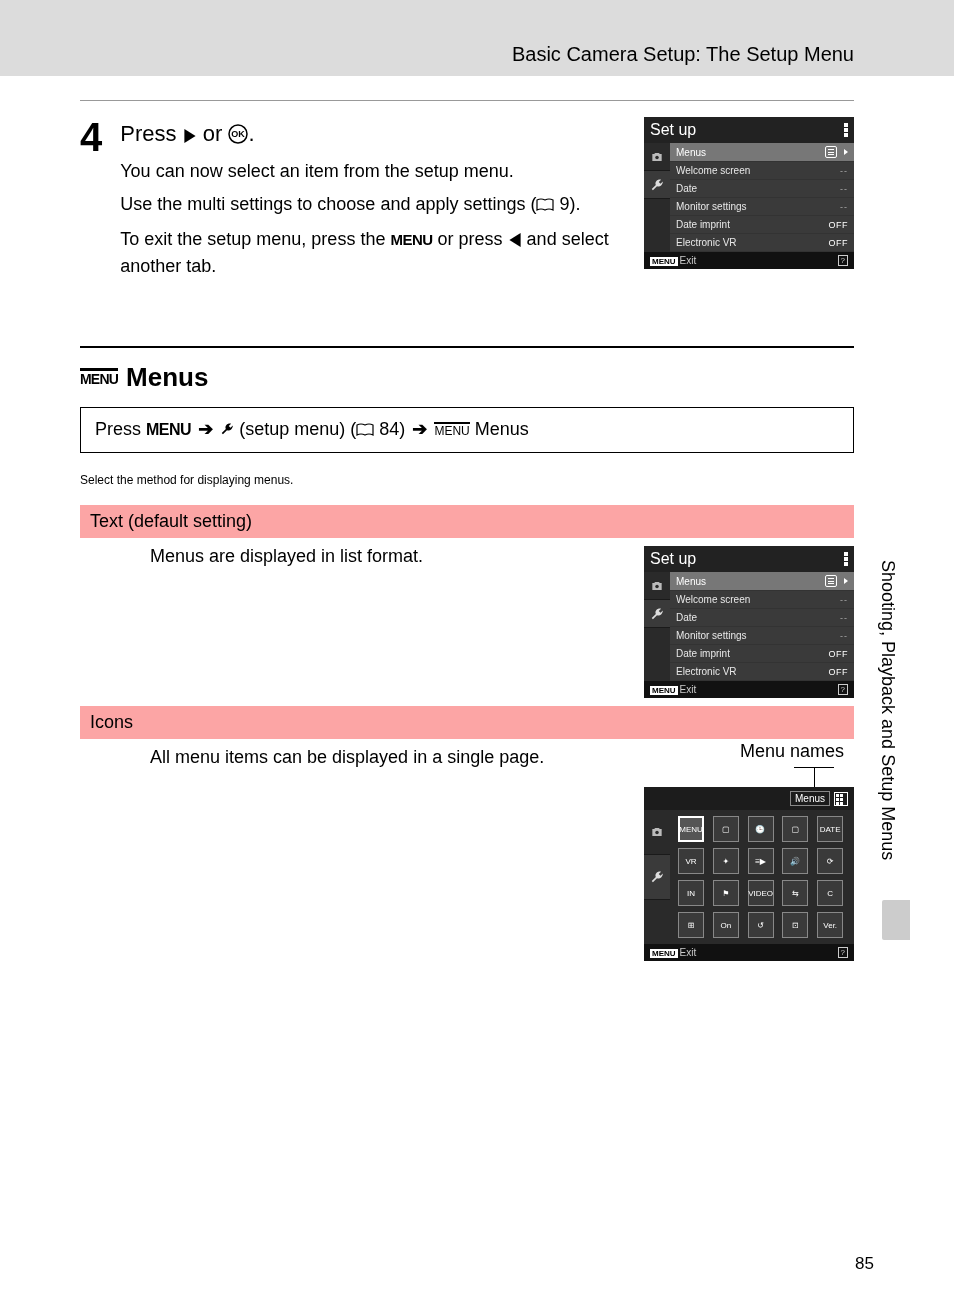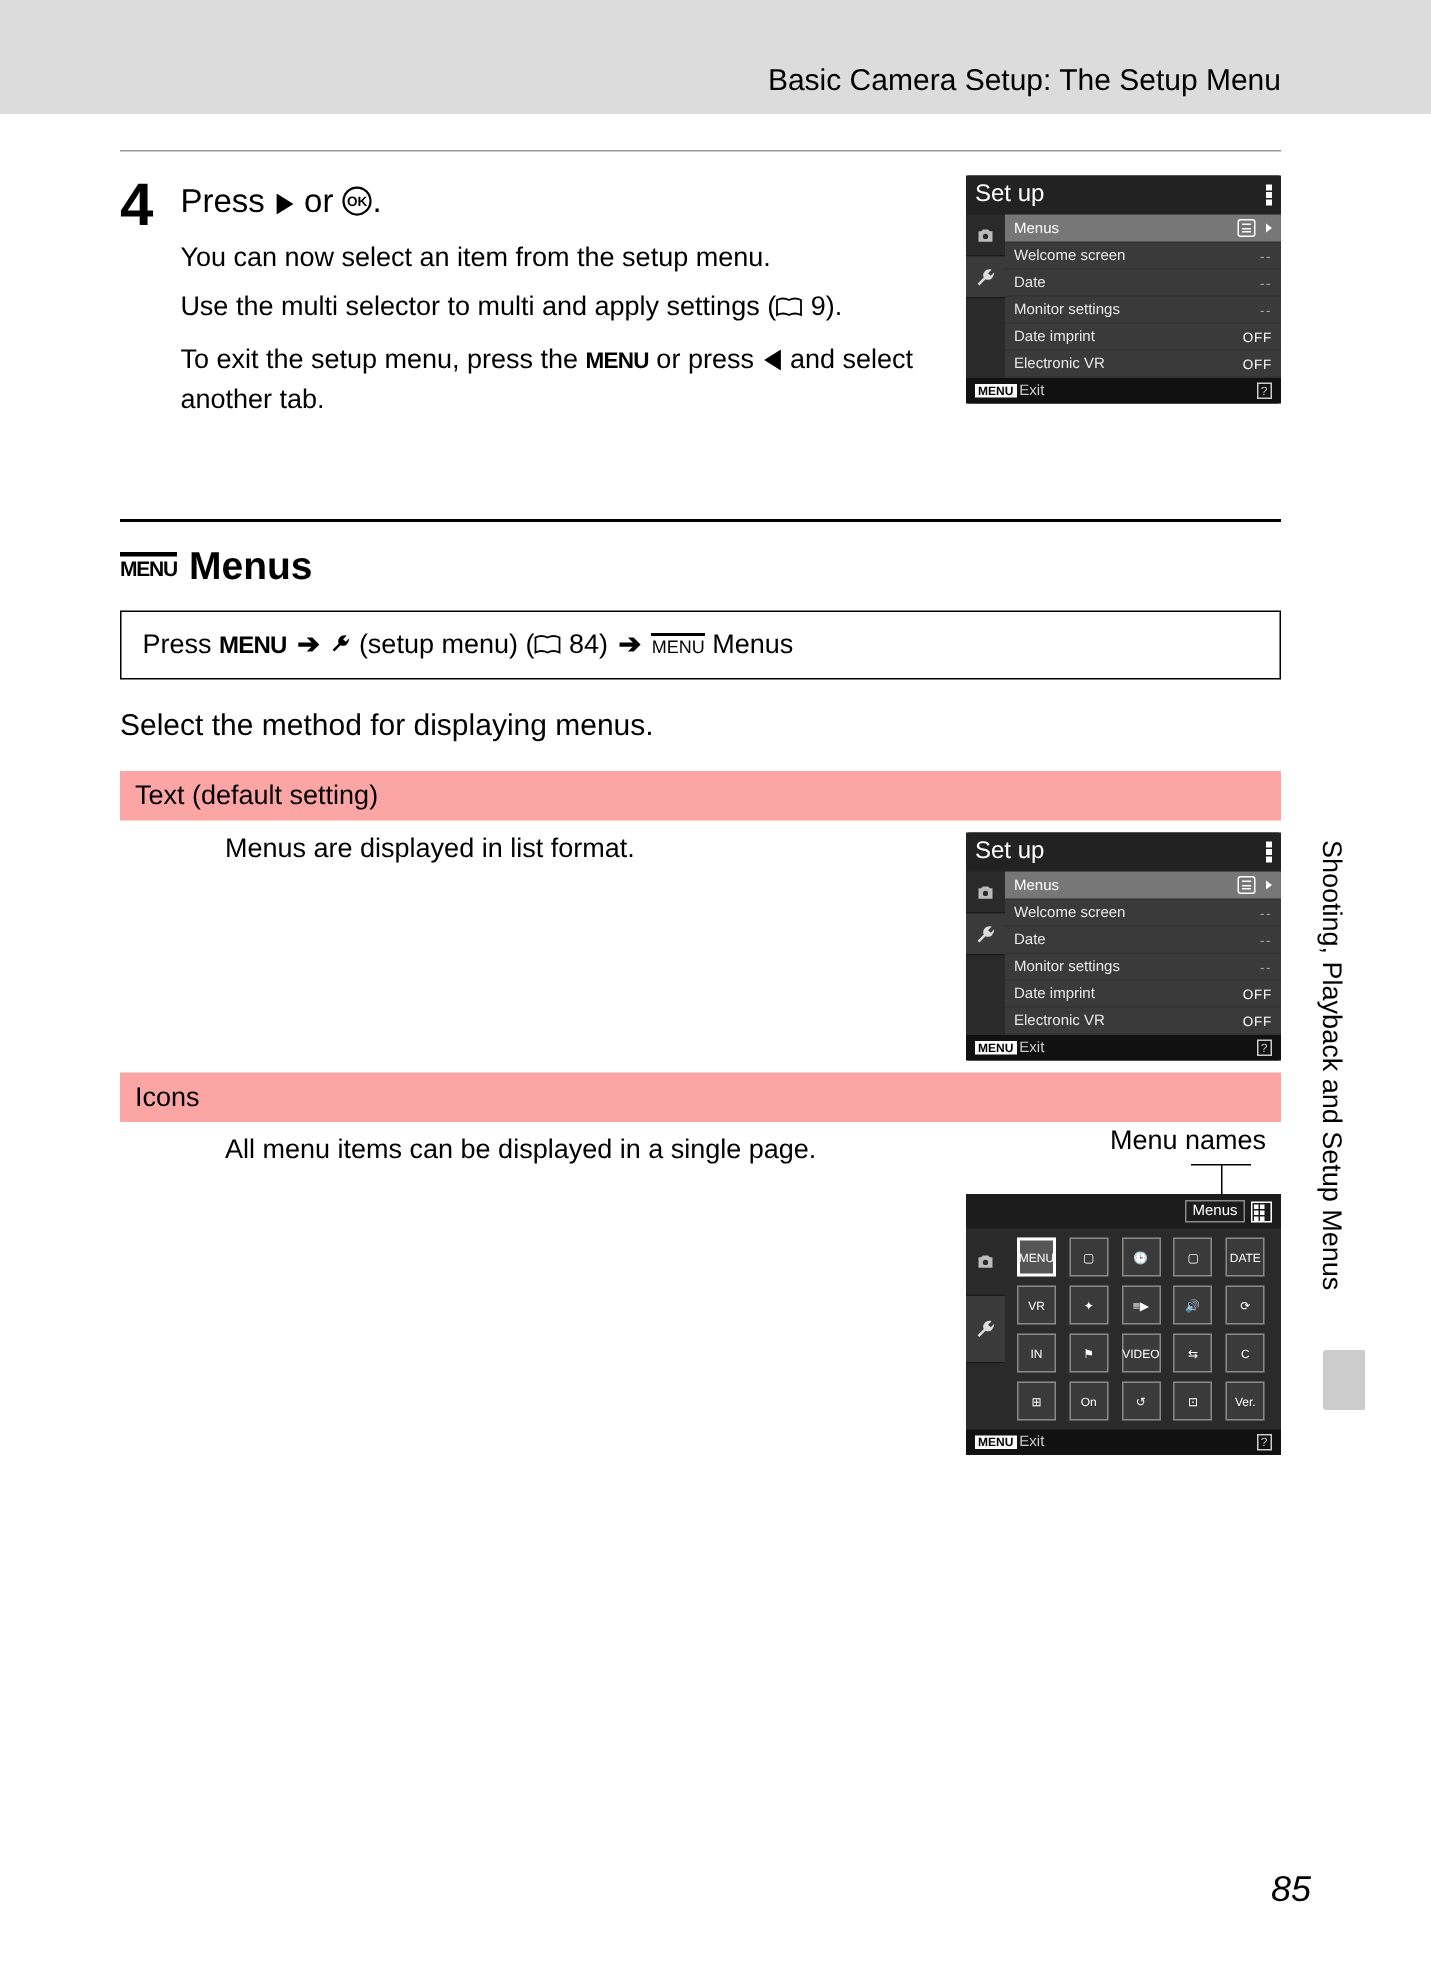--- a/index.html
+++ b/index.html
@@ -209,21 +209,21 @@
   .path-box {
     border: 1px solid #000;
     padding: 10px 14px;
     font-size: 18px;
     margin-bottom: 20px;
   }
   .path-box .menu-label { font-size: 16px; }
   .path-box .arrow { font-weight: bold; margin: 0 2px; }
 
   .intro {
-    font-size: 20px;
+    font-size: 12px;
     margin: 18px 0;
   }
 
   .subhead {
     background: #fca5a5;
     padding: 6px 10px;
     font-size: 18px;
     margin: 8px 0;
   }
   .subbody {
@@ -277,22 +277,21 @@
     right:44px;
     top:900px;
     width:28px; height:40px;
     background:#ccc;
     border-radius: 2px 0 0 2px;
   }
   .page-num {
     position:absolute;
     bottom: 40px;
     right: 80px;
-    font-style: italic;
-    font-size: 24px;
+    font-size: 17px;
   }
   .icons-block { position: relative; min-height: 180px; }
   .menu-names-callout {
     position:absolute;
     right: 10px;
     top: -6px;
     font-size:18px;
   }
   .menu-names-line-v { position:absolute; right:39px; top:20px; width:1px; height:20px; background:#000;}
   .menu-names-line-h { position:absolute; right:20px; top:20px; width:40px; height:1px; background:#000;}
@@ -379,21 +378,21 @@
         <span>Press </span><span class="inline-svg"><svg width="14" height="14" viewBox="0 0 10 10">
               <path d="M1 0 L9 5 L1 10 Z" fill="#000"></path>
             </svg></span><span> or </span><span class="ok-circle"><svg width="20" height="20" viewBox="0 0 20 20">
               <circle cx="10" cy="10" r="9" fill="none" stroke="#000" stroke-width="1.5"></circle>
               <text x="10" y="13" font-size="9" font-weight="bold" text-anchor="middle" font-family="Arial">OK</text>
             </svg></span><span>.</span>
       </div>
       <div class="step-text">
         <p>You can now select an item from the setup menu.</p>
         <p>
-          <span>Use the multi selector to multi and apply settings (</span><span class="book-icon"><svg width="18" height="14" viewBox="0 0 18 14">
+          <span>Use the multi settings to choose and apply settings (</span><span class="book-icon"><svg width="18" height="14" viewBox="0 0 18 14">
                 <path d="M1 2 Q5 0 9 2 Q13 0 17 2 V12 Q13 10 9 12 Q5 10 1 12 Z" fill="none" stroke="#000" stroke-width="1.2"></path>
               </svg></span><span> 9).</span>
         </p>
         <p>
           <span>To exit the setup menu, press the </span><span class="menu-label">MENU</span><span> or press </span><span class="inline-svg"><svg width="14" height="14" viewBox="0 0 10 10">
                 <path d="M9 0 L1 5 L9 10 Z" fill="#000"></path>
               </svg></span><span> and select another tab.</span>
         </p>
       </div>
       <div class="clear"></div>

